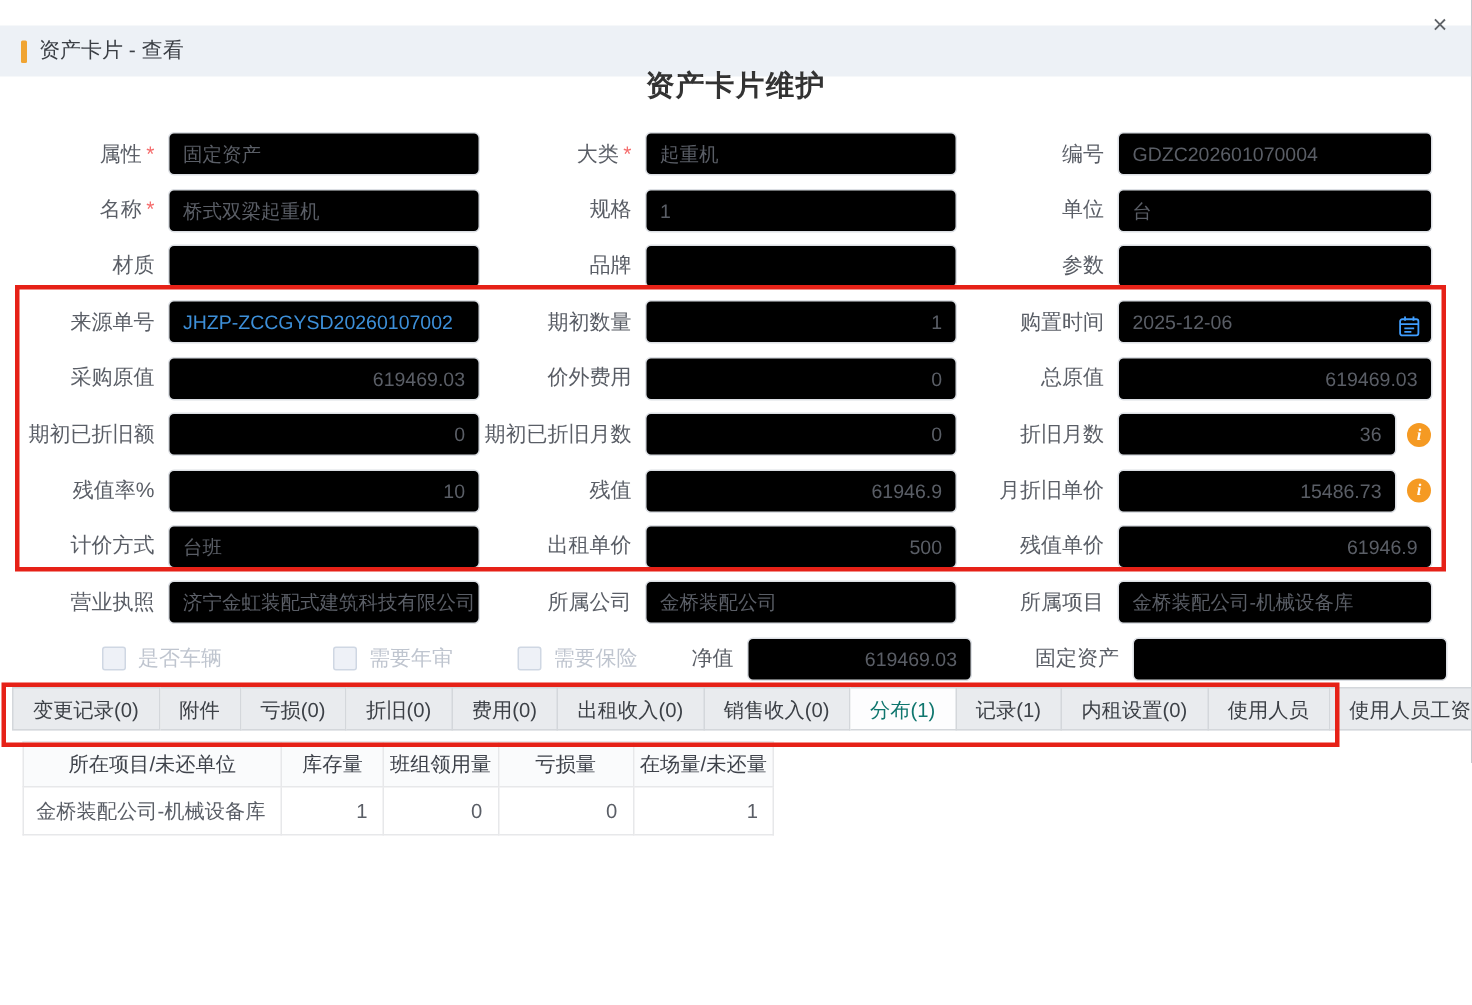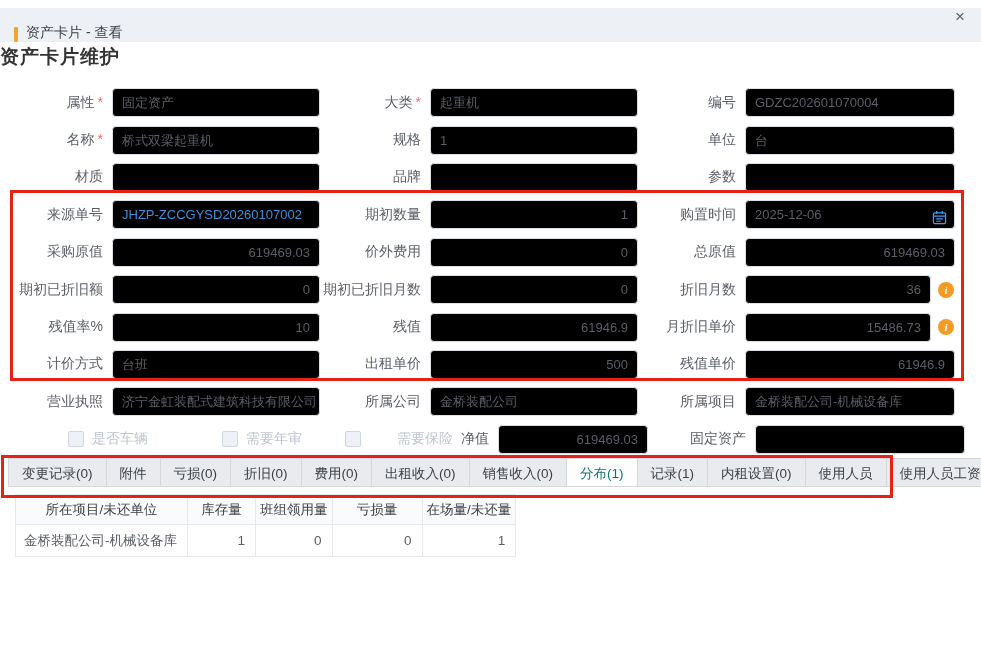--- a/index.html
+++ b/index.html
@@ -1,42 +1,42 @@
 <!DOCTYPE html>
 <html><head>
 <meta charset="utf-8">
 <style>
   html,body { margin:0; padding:0; background:#9aa0a6; font-family:"Liberation Sans","DejaVu Sans",sans-serif; }
   .window { position:relative; width:981px; height:670px; background:#ffffff; overflow:hidden; margin:0 auto; }
 
   
-  .titlebar { position:absolute; top:8px; left:0; width:100%; height:34px; background:#edf1f6; display:flex; align-items:flex-end; }
+  .titlebar { position:absolute; top:17px; left:0; width:100%; height:34px; background:#edf1f6; display:flex; align-items:center; }
   .accent-bar { width:4px; height:15px; background:#f0a432; margin-left:14px; border-radius:1px; }
   .titlebar-text { margin-left:8px; font-size:14px; color:#3b3f45; }
   .close-btn { position:absolute; right:11px; top:7px; width:20px; height:20px; line-height:20px; text-align:center; font-size:17px; color:#5f6368; cursor:pointer; }
 
-  .form-title { position:absolute; top:44px; left:0; width:100%; font-size:19px; font-weight:600; color:#333; letter-spacing:1px; }
+  .form-title { position:absolute; top:44px; left:0; width:100%; text-align:center; font-size:19px; font-weight:600; color:#333; letter-spacing:1px; }
 
   
   .rows { position:absolute; top:84px; left:0; width:969px; padding-left:12px; box-sizing:border-box; }
   .frow { display:flex; align-items:center; height:37.4px; }
   .flabel { font-size:14px; color:#5a5e66; text-align:right; padding-right:9px; box-sizing:border-box; white-space:nowrap; overflow:hidden; }
   .l1 { width:100px; } .l2 { width:110px; } .l3 { width:107px; }
   .req { color:#f56c6c; margin-left:3px; }
   .ffield { height:29px; line-height:27px; background:#000000; border:1px solid #dcdfe4; border-radius:4px; font-size:13px; color:#5a5e66; padding:0 9px; box-sizing:border-box; position:relative; overflow:hidden; white-space:nowrap; }
   .w1 { width:208px; } .w2 { width:208px; } .w3 { width:210px; } .w3i { width:186px;padding-left:36px; }
   .right { text-align:right; }
   .link { color:#3d8fd8; }
   .cal-icon { position:absolute; right:7px; top:6px; cursor:pointer; }
   .info-badge { width:16px; height:16px; border-radius:50%; background:#f59a23; color:#fff; font:italic bold 11px "Liberation Serif","DejaVu Serif",serif; display:inline-flex; align-items:center; justify-content:center; margin-left:7px; flex:none; cursor:pointer; }
 
   
   .cb-spacer { width:56px; flex:none; }
   .cb-item { display:flex; align-items:center; flex:none; }
-  .cbw1 { width:132px; } .cbw2 { width:123px;padding-left:22px; } .cbw3 { width:77px;gap:28px; }
+  .cbw1 { width:132px; } .cbw2 { width:123px;padding-left:22px; } .cbw3 { width:77px; }
   .cb-box { width:14px; height:14px; background:#eef1f7; border:1px solid #cfd7e3; border-radius:2px; margin-right:8px; flex:none; cursor:default; }
   .cb-label { font-size:14px; color:#bfc5cf; white-space:nowrap; }
   .lnet { width:76px; } .wnet { width:150px; }
 
   
   .tabbar { position:absolute; top:458px; left:8px; display:flex; }
   .tab { height:29px; line-height:29px; padding:0 13px; font-size:13.5px; color:#3c4046; background:#e9ebee; border:1px solid #d4d7db; border-left:none; cursor:pointer; white-space:nowrap; box-sizing:border-box; }
   .tab:first-child { border-left:1px solid #d4d7db; }
   .tab.active { background:#fdfdfe; color:#0f766e; }
 

